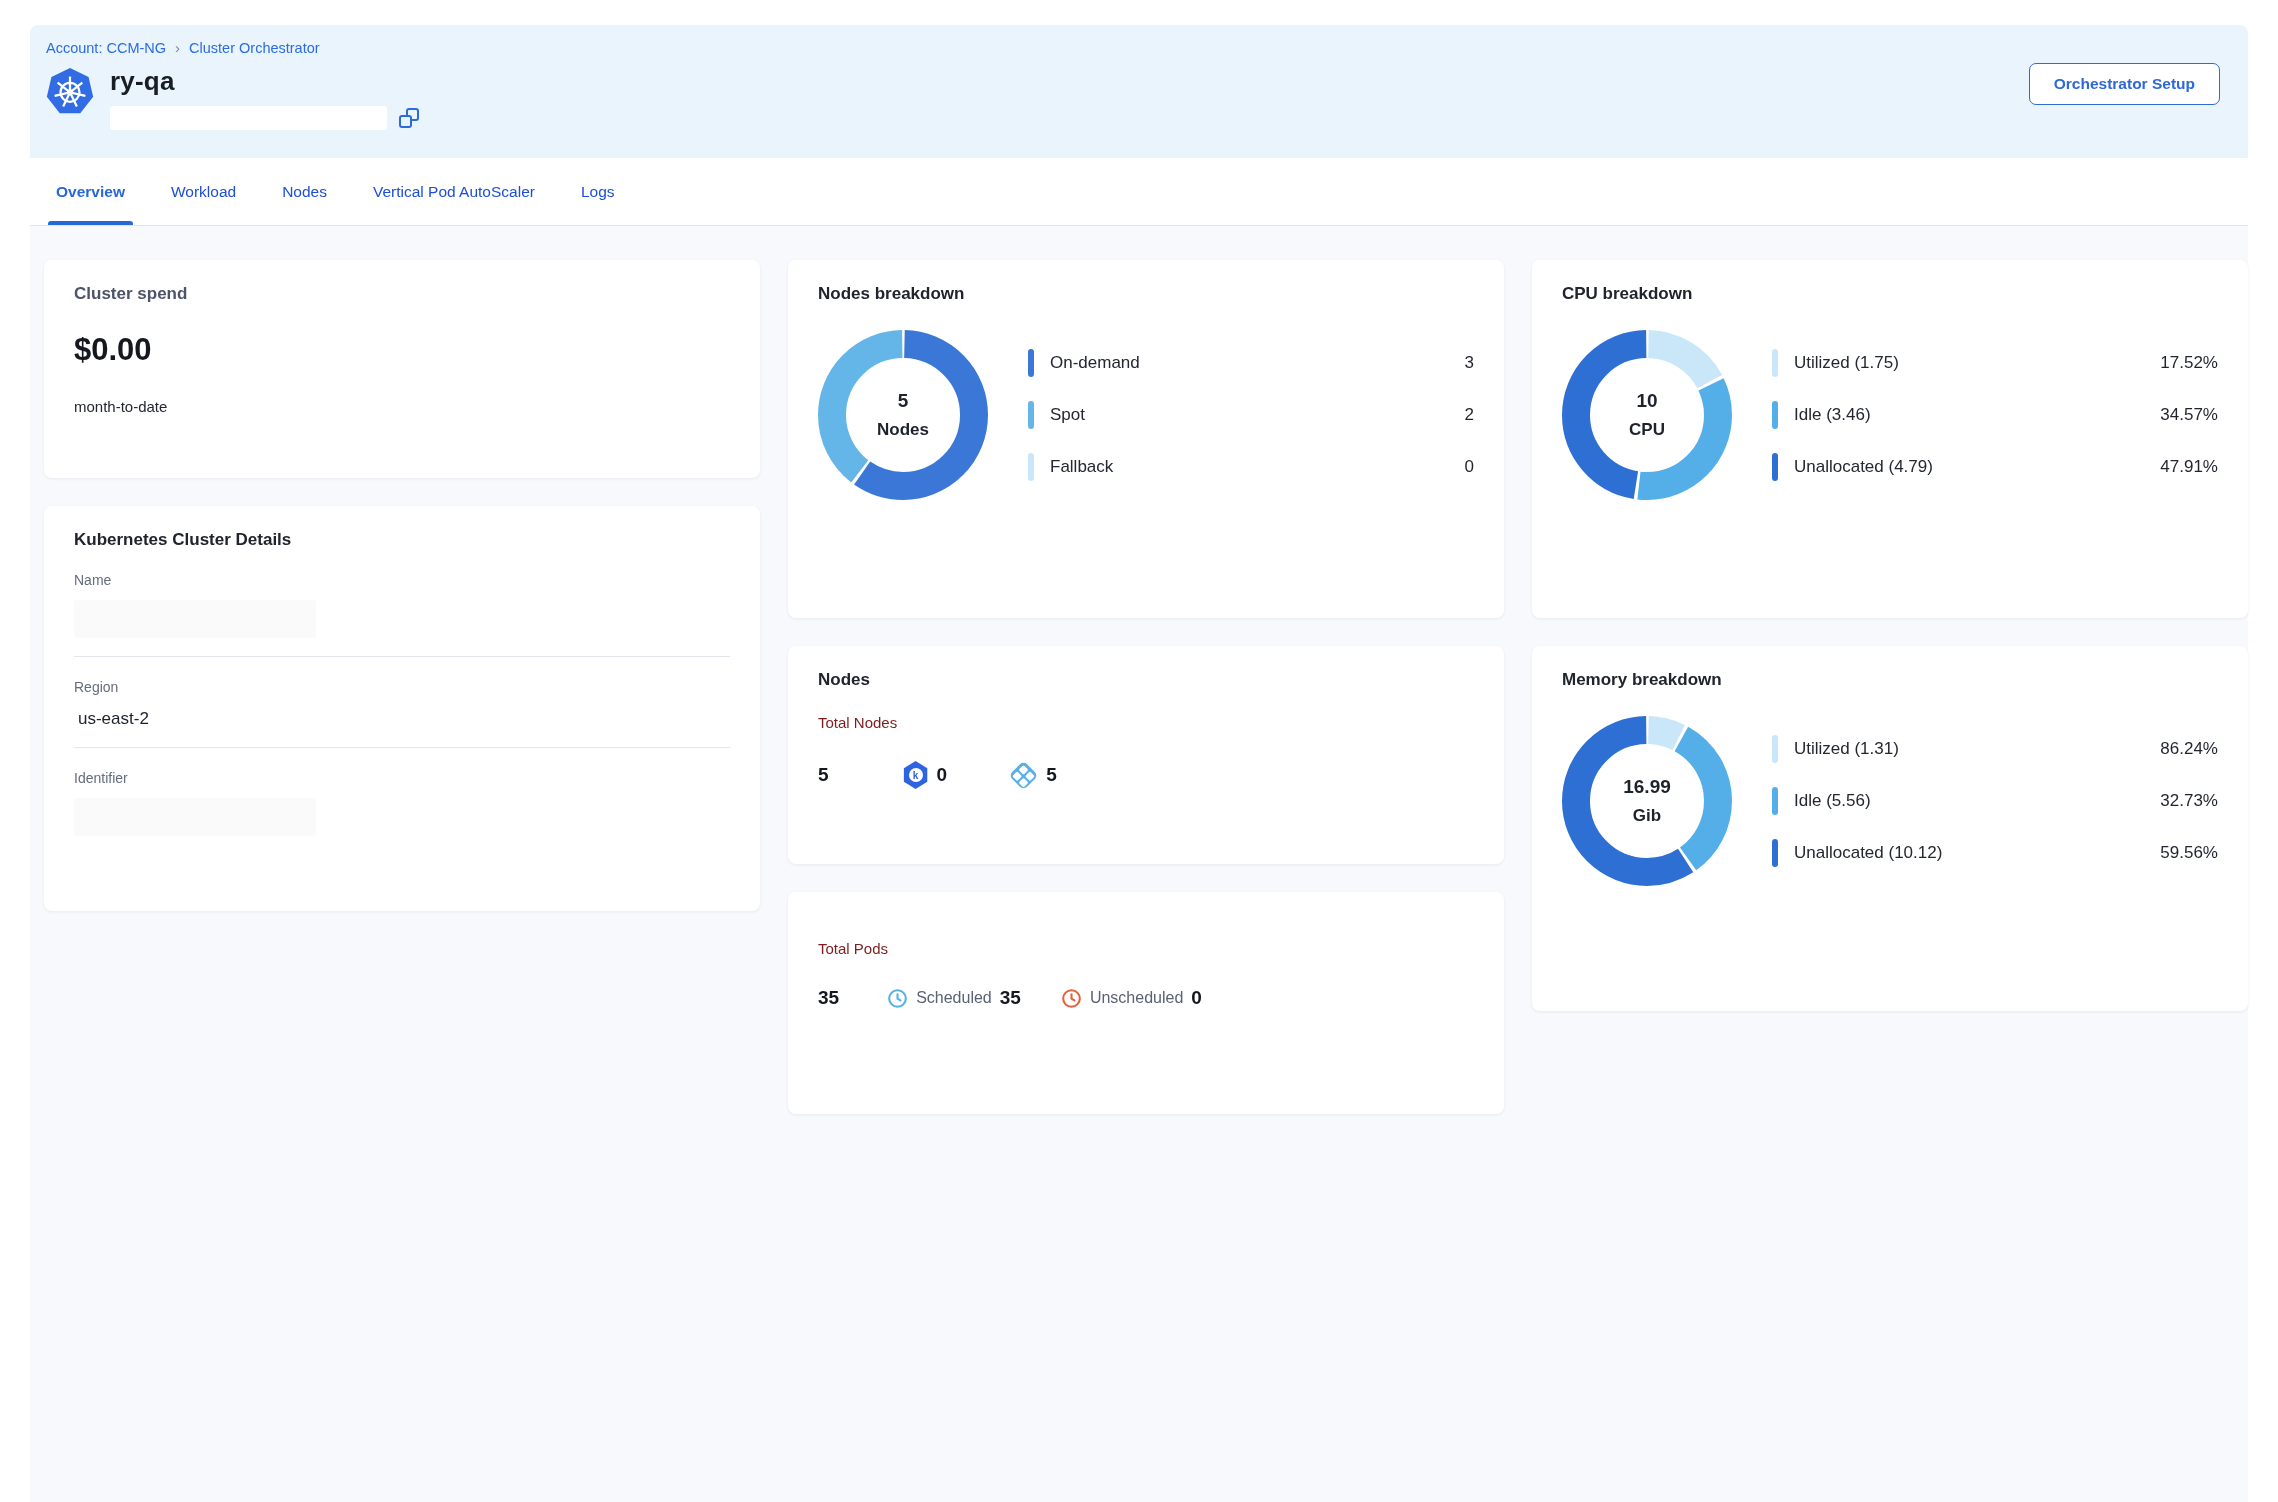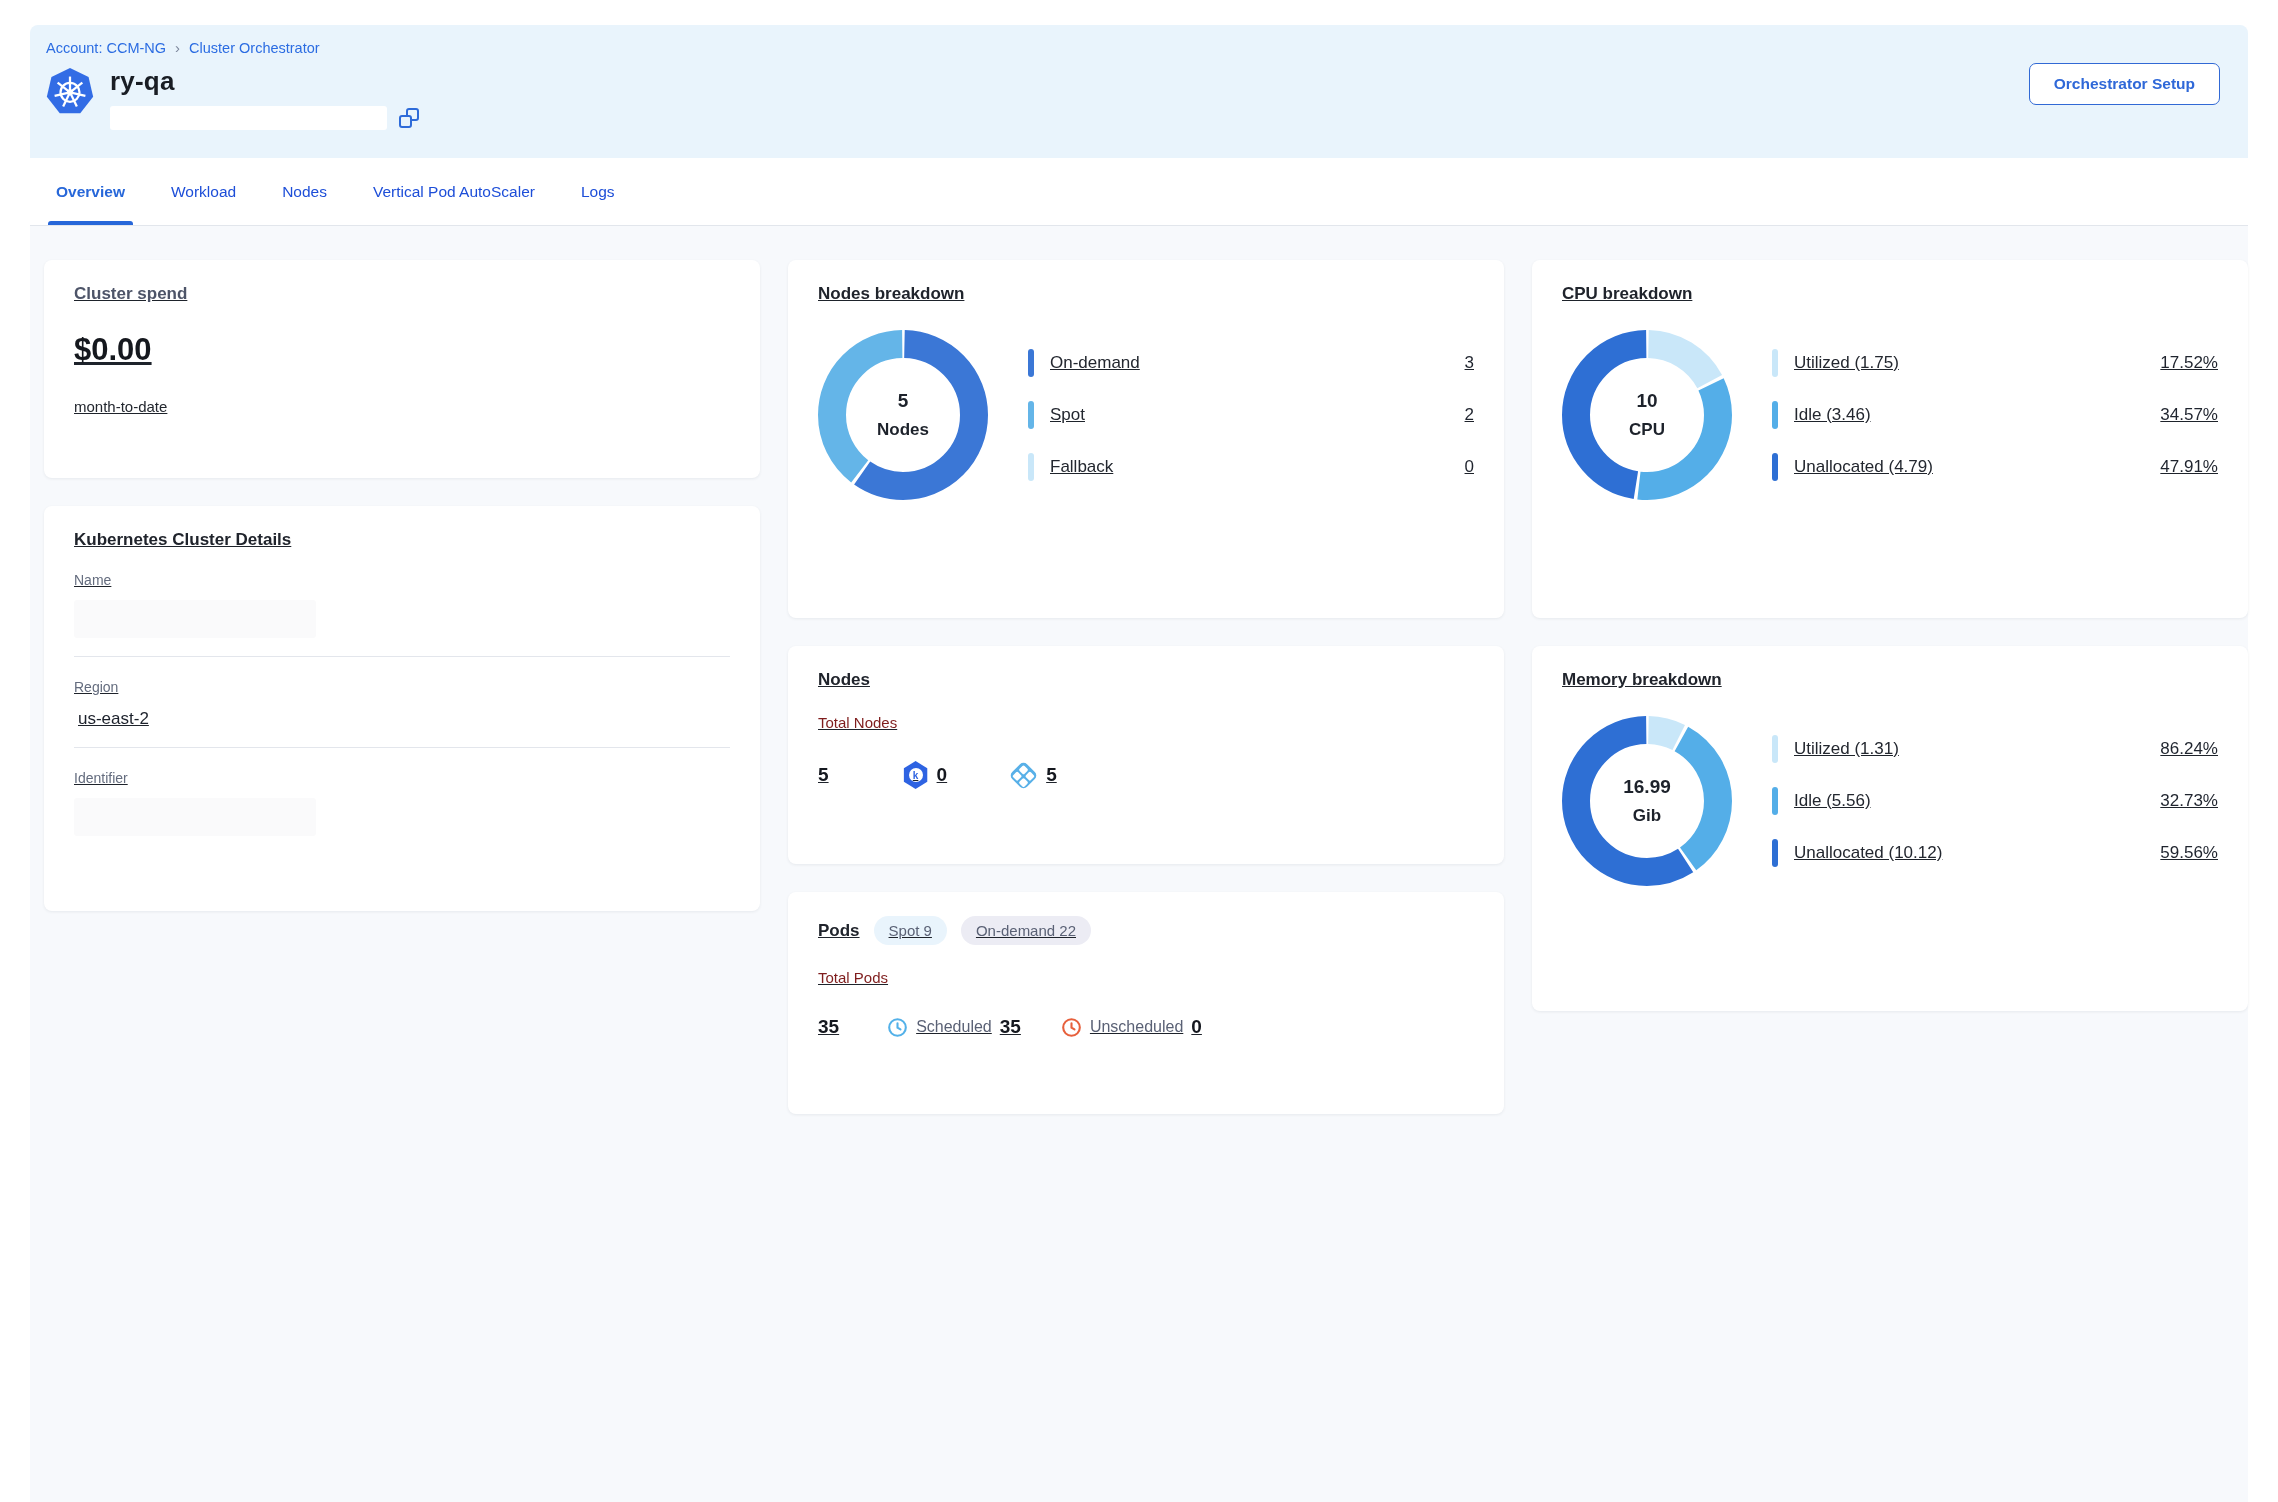--- a/index.html
+++ b/index.html
@@ -31,21 +31,21 @@
   .tabbar { background:#ffffff; border-bottom:1px solid #e2e6ec; display:flex; gap:30px; padding:0 0 0 18px; height:68px; }
   .tab { font-size:15.5px; color:#1d4ed8; padding:25px 8px 0 8px; cursor:pointer; position:relative; }
   .tab.active { color:#2767d9; font-weight:bold; }
   .tab.active::after { content:""; position:absolute; left:0; right:0; bottom:0; height:4px;
     background:#2767d9; border-radius:3px 3px 0 0; }
 
   
   .content { background:#f7f9fc; padding:34px 0 40px 14px; min-height:1276px; }
   .grid { display:grid; grid-template-columns:1fr 1fr 1fr; gap:28px; align-items:start; }
   .col { display:flex; flex-direction:column; gap:28px; }
-  .card { background:#ffffff; border-radius:8px; box-shadow:0 1px 3px rgba(35,48,68,.08); padding:24px 30px;text-decoration:underline; }
+  .card { background:#ffffff; border-radius:8px; box-shadow:0 1px 3px rgba(35,48,68,.08); padding:24px 30px; }
   .card-h { font-size:17px; font-weight:bold; color:#20242c; }
   .card-h.muted { color:#4d5468; }
 
   
   .spend-card { height:218px; }
   .spend-amount { font-size:31px; font-weight:bold; color:#15181e; margin-top:28px; }
   .spend-period { font-size:15px; color:#23272f; margin-top:30px; }
 
   
   .details-card { height:405px; }
@@ -221,25 +221,20 @@
                   <i></i>
                   <i></i>
                   <i></i>
                 </span>
               <span class="stat-num">5</span>
             </span>
           </div>
         </div>
 
         <div class="card pods-card">
-          <div class="pods-head">
-            <span class="card-h">Pods</span>
-            <span class="pill spot">Spot 9</span>
-            <span class="pill ondemand">On-demand 22</span>
-          </div>
           <div class="sub-label">Total Pods</div>
           <div class="stat-row">
             <span class="stat-num" style="margin-right:48px;">35</span>
             <span class="stat-group" style="margin-right:40px;">
               <svg class="clock" viewBox="0 0 24 24" fill="none" stroke="#53b1e9" stroke-width="2.4" stroke-linecap="round">
                 <circle cx="12" cy="12" r="9.5"></circle>
                   <path d="M12 7.2v5l3.4 2"></path>
               </svg>
               <span class="sched-label">Scheduled</span>
               <span class="stat-num">35</span>

